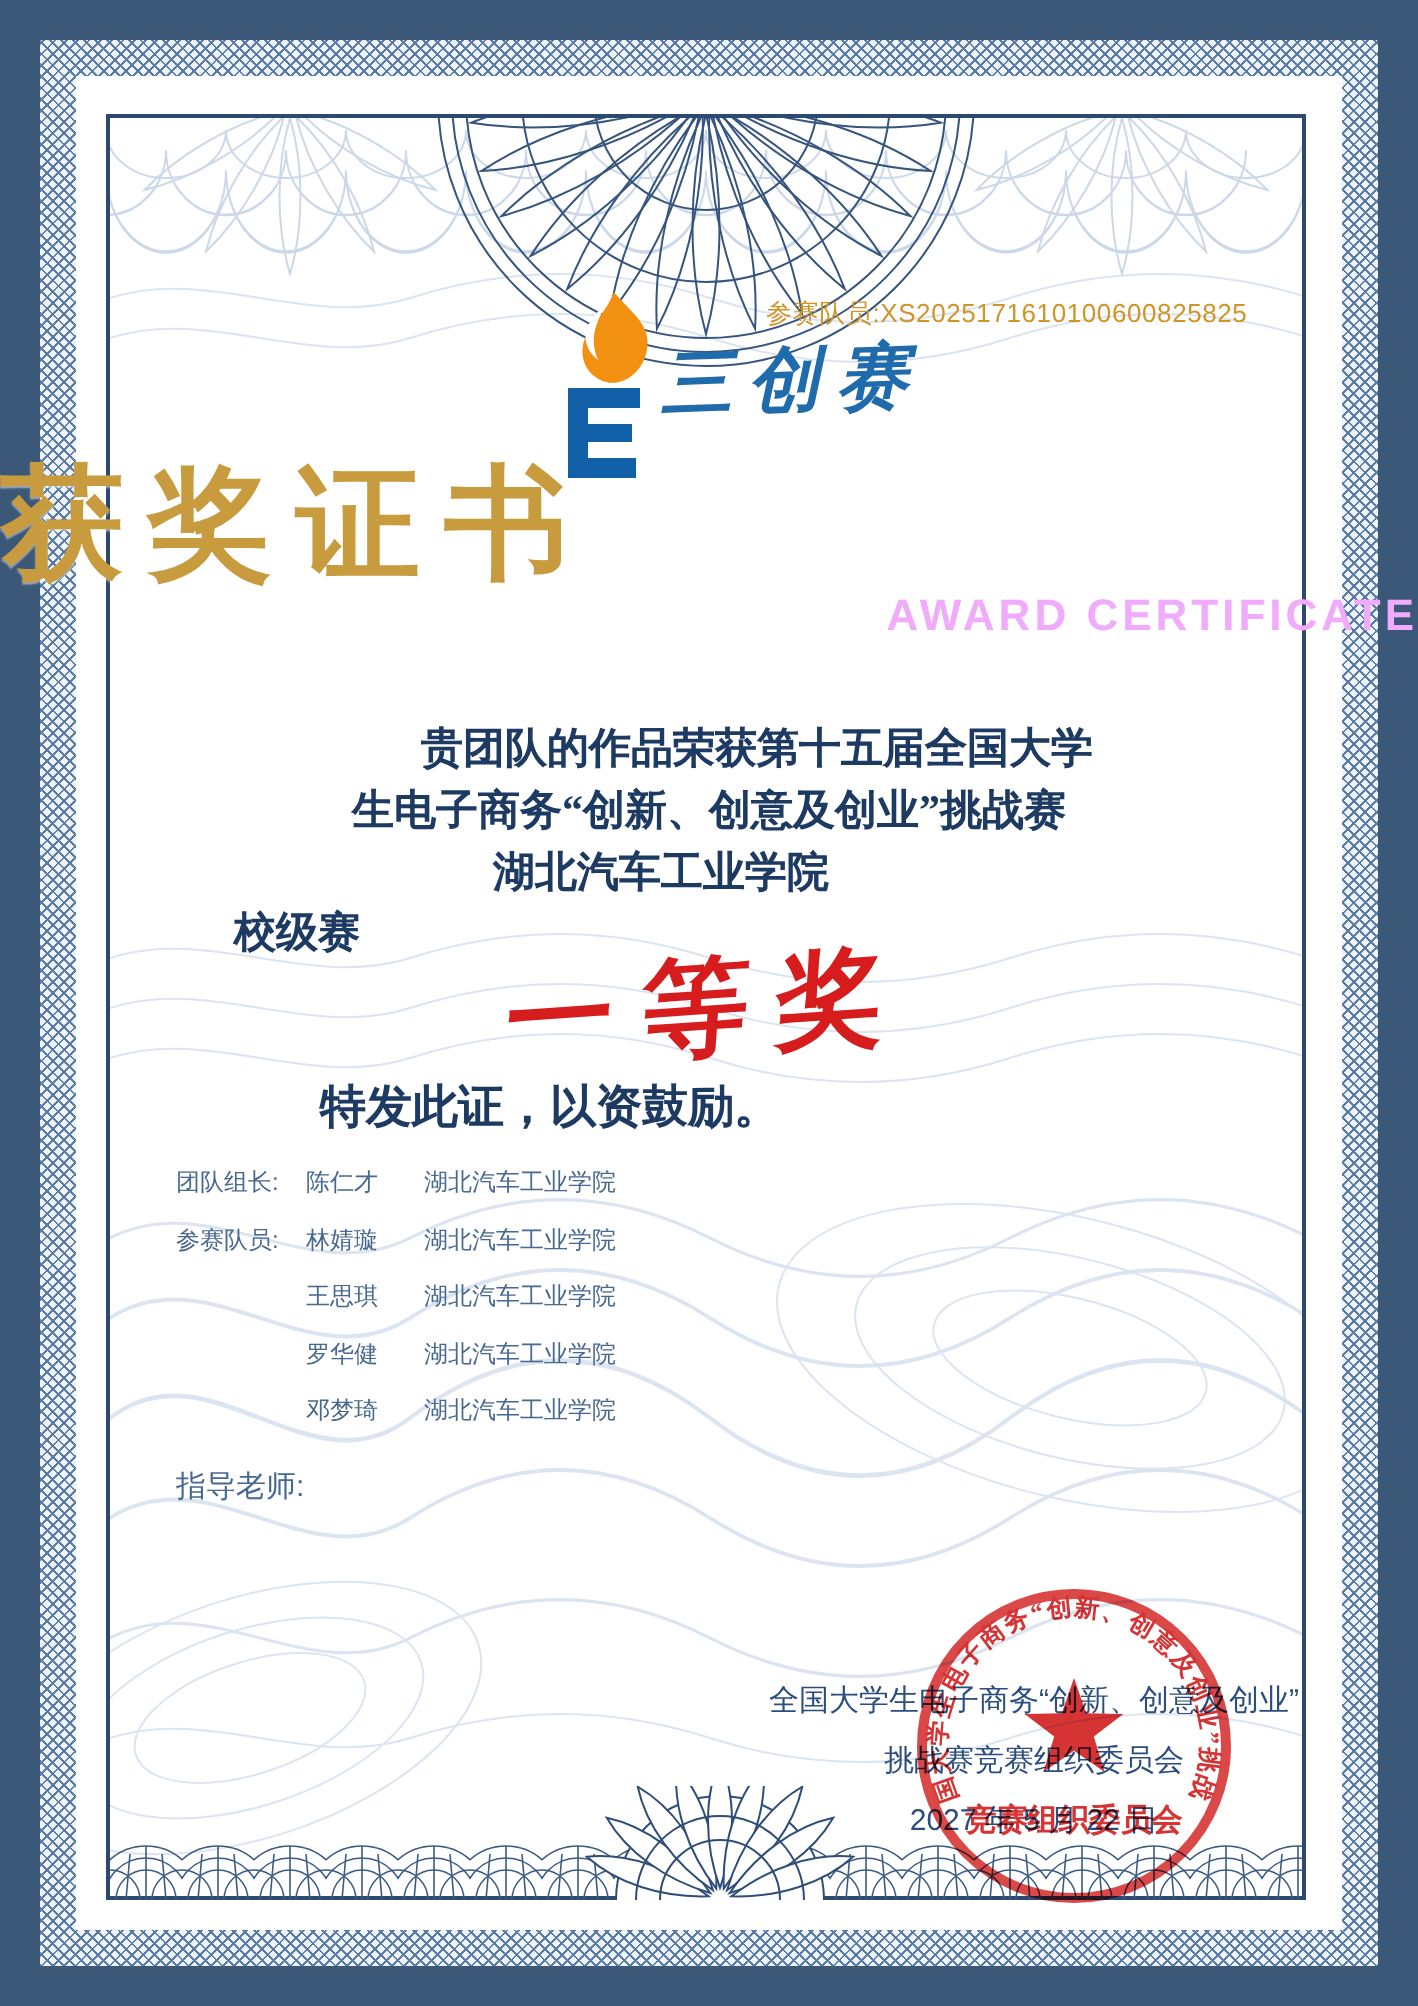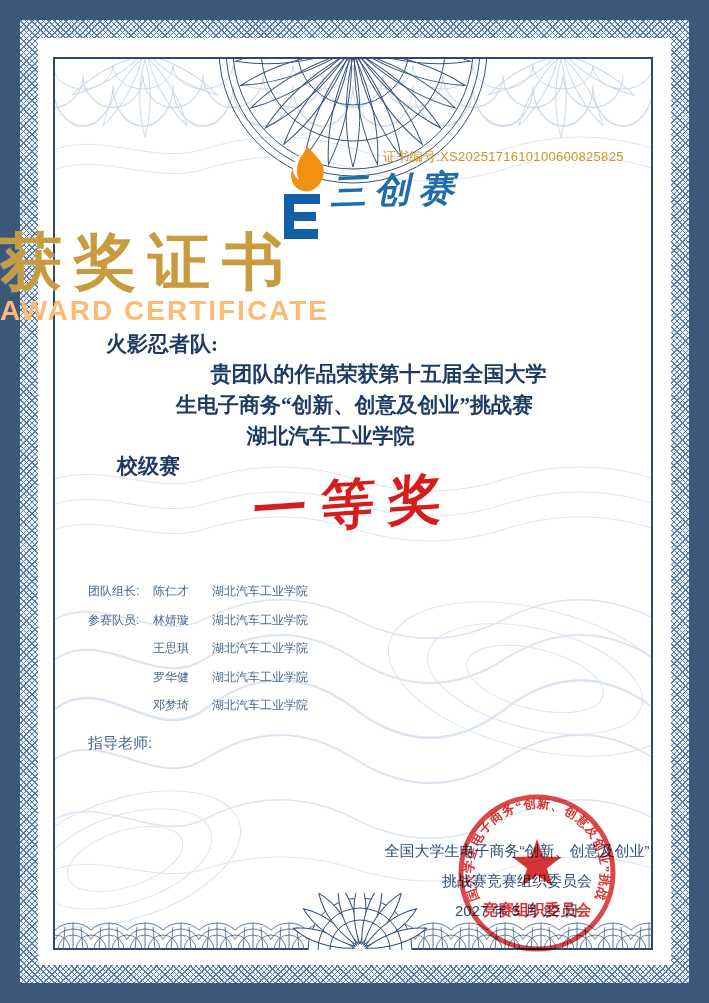--- a/index.html
+++ b/index.html
@@ -20,22 +20,22 @@
     border:2px solid #2c4a70;box-sizing:border-box;
   }
   .deco{position:absolute;pointer-events:none;}
   .txt{position:absolute;white-space:nowrap;}
   .cert-number{left:383px;top:148px;font-family:"Liberation Sans","DejaVu Sans",sans-serif;
     font-size:13px;color:#d09427;letter-spacing:.3px;}
   .logo-text{left:330px;top:166px;font-size:36px;font-weight:bold;font-style:italic;
     color:#1f6bab;transform:rotate(-2deg);letter-spacing:8px;}
   .title{left:0;right:0;top:220px;text-align:left;font-size:62px;font-weight:bold;
     color:#c79b3e;letter-spacing:12px;text-shadow:0 1px 1px rgba(255,255,255,.5);}
-  .subtitle{left:0;right:0;top:295px;text-align:left;font-size:28px;font-weight:bold;
-    color:#fdba74;letter-spacing:2px;font-family:"Liberation Sans","DejaVu Sans",sans-serif;}
+  .subtitle{left:0;right:0;top:295px;text-align:right;font-size:22px;font-weight:bold;
+    color:#f0abfc;letter-spacing:2px;font-family:"Liberation Sans","DejaVu Sans",sans-serif;}
   .navy{color:#1d3a63;font-weight:bold;}
   .team-line{left:106px;top:330px;font-size:21px;}
   .body-line{left:0;right:0;text-align:center;font-size:21px;}
   .b1{top:360px;padding-left:48px;}
   .b2{top:391px;font-family:Liberation Serif, serif;}
   .b3{top:422px;padding-right:48px;}
   .level-line{left:106px;top:452px;font-size:21px;margin-left:11px;}
   .award{left:0;right:0;top:468px;text-align:center;font-size:54px;font-weight:bold;
     color:#d61c1c;transform:rotate(-4deg) skewX(-8deg);letter-spacing:14px;}
   .encourage{left:160px;top:538px;font-size:23px;}
@@ -168,32 +168,32 @@
     </g>
   </svg>
 
   <svg class="deco" style="left:274px;top:144px;" width="62" height="102" viewBox="0 0 62 102">
     <path d="M33,2 C42,13 53,19 49,33 C46,44 36,49 29,47 C18,44 14,32 20,22 C25,15 30,10 33,2 Z" fill="#f29111"></path>
     <path d="M30,6 C25,16 20,24 25,36 C20,32 17,26 20,19 C23,13 27,10 30,6 Z" fill="#ffffff"></path>
     <path d="M10,50 h36 v10 h-26 v8 h22 v9 h-22 v8 h24 v10 h-34 z" fill="#1260a8"></path>
     <path d="M10,50 h8 v45 h-8 z" fill="#1260a8"></path>
   </svg>
 
-  <div class="txt cert-number">证书编号:XS2025171610100600825825</div>
+  <div class="txt cert-number">参赛队员:XS2025171610100600825825</div>
   <div class="txt logo-text">三创赛</div>
   <div class="txt title">获奖证书</div>
   <div class="txt subtitle">AWARD CERTIFICATE</div>
 
-  <div class="txt navy team-line">火影忍者队:</div>
   <div class="txt navy body-line b1">贵团队的作品荣获第十五届全国大学</div>
   <div class="txt navy body-line b2">生电子商务“创新、创意及创业”挑战赛</div>
   <div class="txt navy body-line b3">湖北汽车工业学院</div>
   <div class="txt navy level-line">校级赛</div>
 
   <div class="txt award">一等奖</div>
+  <div class="txt navy encourage">特发此证，以资鼓励。</div>
 
   <div class="member-row">
     <span class="m-label" style="top:583px">团队组长:</span>
     <span class="m-name" style="top:583px">陈仁才</span>
     <span class="m-school" style="top:583px">湖北汽车工业学院</span>
   </div>
   <div class="member-row">
     <span class="m-label" style="top:612px">参赛队员:</span>
     <span class="m-name" style="top:612px">林婧璇</span>
     <span class="m-school" style="top:612px">湖北汽车工业学院</span>

